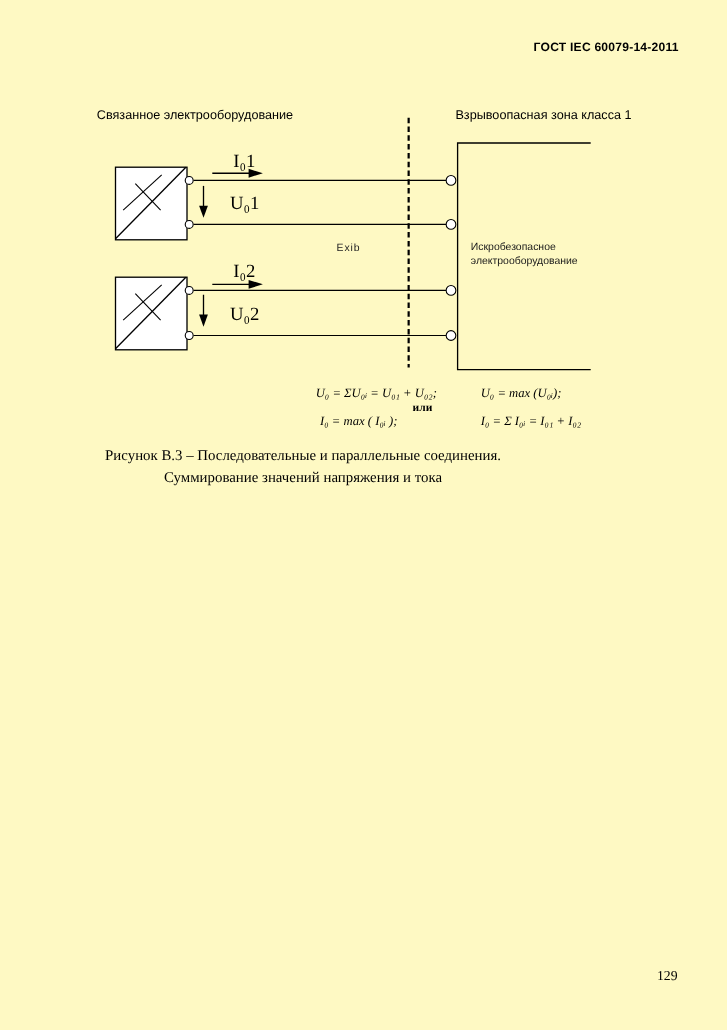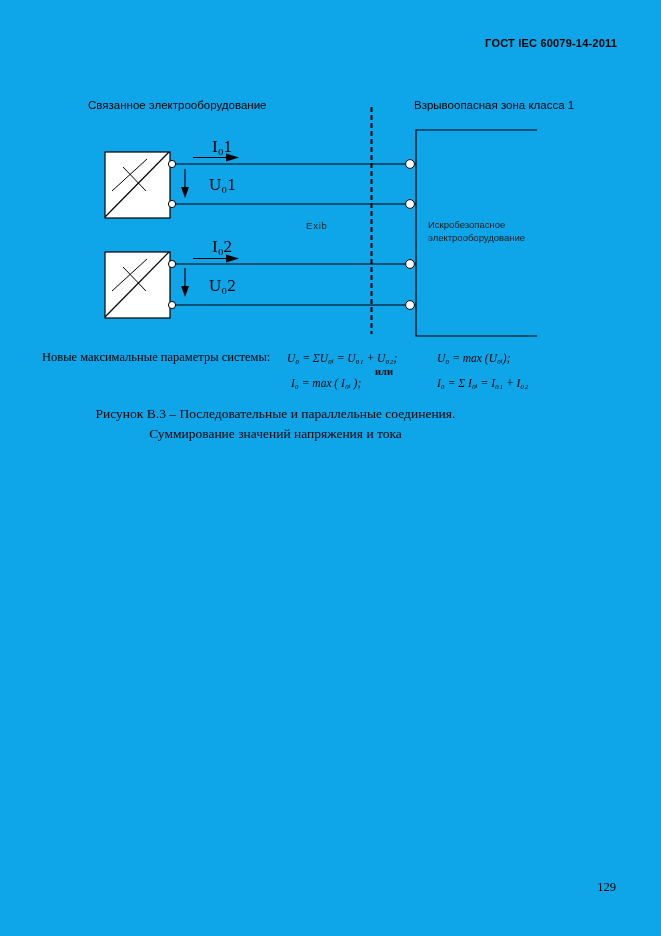--- a/index.html
+++ b/index.html
@@ -1,21 +1,21 @@
 <!DOCTYPE html>
 <html><head>
 <meta charset="utf-8">
 <style>
   html, body { margin: 0; padding: 0; background: #e8e8e8; }
   .page {
     position: relative;
     width: 661px;
     height: 936px;
     margin: 0 auto;
-    background: #0ea5e9;
+    background: #fef9c3;
     overflow: hidden;
     font-family: "Liberation Sans", "DejaVu Sans", sans-serif;
     color: #000000;
   }
   .abs { position: absolute; white-space: nowrap; }
 
   .doc-header {
     top: 37px;
     right: 44px;
     font-family: "Liberation Sans", "DejaVu Sans", sans-serif;
@@ -162,21 +162,20 @@
   <div class="abs qty-label" style="left:202px; top:237px;">I₀2</div>
   <div class="abs qty-label" style="left:199px; top:276px;font-family:Liberation Serif, serif;">U₀2</div>
 
   <div class="abs exib-label">Exib</div>
 
   <div class="abs is-equip">
     <span>Искробезопасное</span>
     <span>электрооборудование</span>
   </div>
 
-  <div class="abs formula-block intro-text">Новые максимальные параметры системы:</div>
   <div class="abs formula f-sum-voltage">U₀ = ΣU₀ᵢ = U₀₁ + U₀₂;</div>
   <div class="abs formula f-max-voltage">U₀ = max (U₀ᵢ);</div>
   <div class="abs f-or">или</div>
   <div class="abs formula f-max-current">I₀ = max ( I₀ᵢ );</div>
   <div class="abs formula f-sum-current">I₀ = Σ I₀ᵢ = I₀₁ + I₀₂</div>
 
   <div class="abs caption line1">Рисунок В.3 – Последовательные и параллельные соединения.</div>
   <div class="abs caption line2">Суммирование значений напряжения и тока</div>
 
   <div class="abs page-number">129</div>

